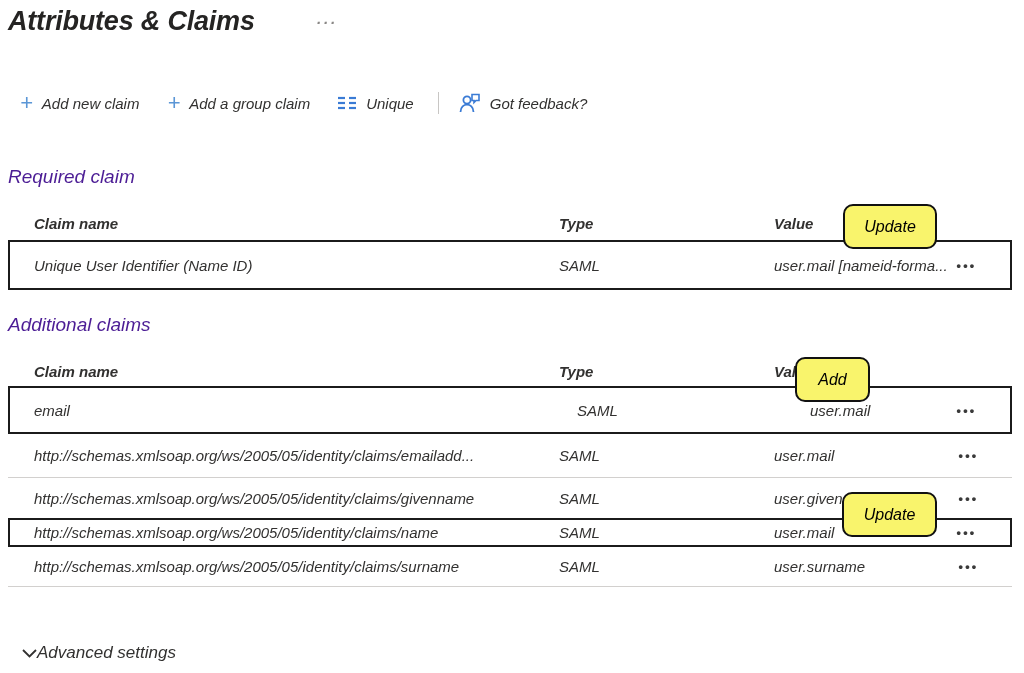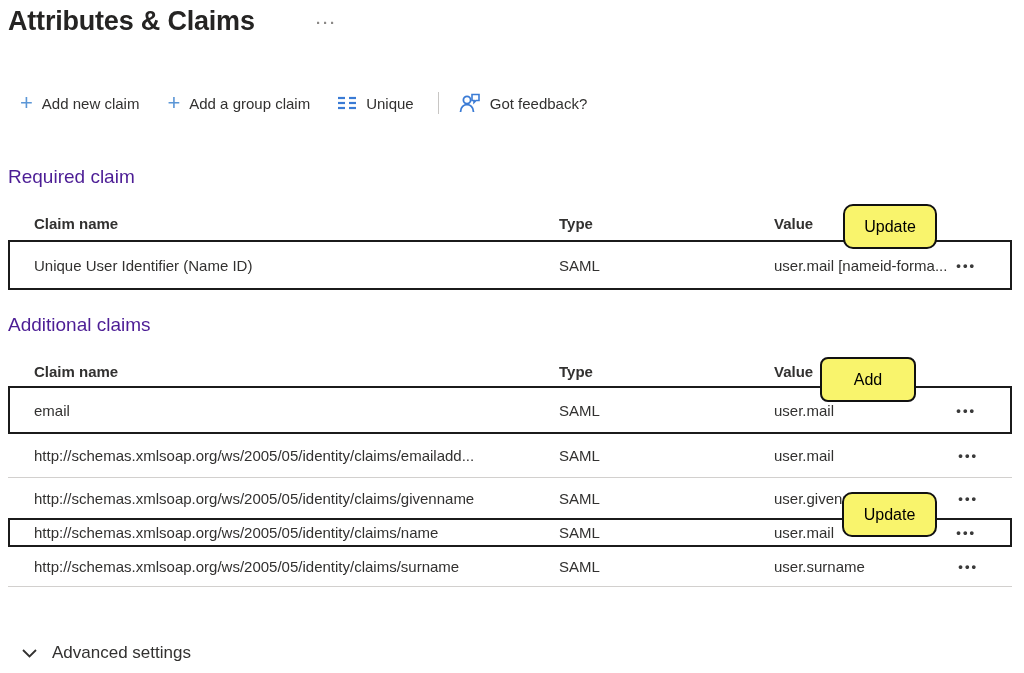--- a/index.html
+++ b/index.html
@@ -1,18 +1,18 @@
 <!DOCTYPE html>
 <html><head>
 <meta charset="utf-8">
 <style>
   * { margin:0; padding:0; box-sizing:border-box; }
   html,body { width:1024px; height:673px; background:#ffffff;
     font-family:"Liberation Sans","DejaVu Sans",sans-serif; color:#323130; }
-  .stage { position:relative; width:1024px; height:673px; background:#fff; overflow:hidden; }
+  .stage { position:relative; width:1024px; height:673px; background:#fff; overflow:hidden;font-style:italic; }
   .abs { position:absolute; }
 
   
   .page-title { left:8px; top:6px; font-size:27px; font-weight:700; color:#252423; letter-spacing:-0.2px; }
   .title-menu { left:316px; top:14px; font-size:15px; font-weight:700; color:#8a8886; letter-spacing:2px; cursor:pointer; }
 
   
   .toolbar { left:20px; top:88px; height:30px; display:flex; align-items:center; font-size:15px; }
   .tb-item { display:flex; align-items:center; gap:9px; cursor:pointer; color:#323130; }
   .tb-item + .tb-item { margin-left:28px; }
@@ -33,21 +33,21 @@
   .sep { border-bottom:1px solid #d2d0ce; }
   .row-menu { text-align:right; padding-right:34px; font-size:13px; font-weight:700;
               letter-spacing:2px; color:#3a3a3a; cursor:pointer; }
 
   
   .badge { display:flex; align-items:center; justify-content:center;
            background:#f9f46c; border:2px solid #111111; border-radius:10px;
            font-size:16px; color:#000; z-index:6; }
 
   
-  .advanced { left:22px; top:643px; display:flex; align-items:center; gap:15px;
+  .advanced { left:22px; top:643px; display:flex; align-items:center; 
               font-size:17px; color:#323130; cursor:pointer; }
 </style>
 </head>
 <body>
 
 <div class="stage">
 
   <div class="abs page-title">Attributes &amp; Claims</div>
   <div class="abs title-menu">···</div>
 
@@ -110,21 +110,21 @@
   <div class="abs section-heading" style="left:8px; top:314px;">Additional claims</div>
 
   <div class="abs claims-table" style="top:356px;">
     <div class="trow thead" style="height:30px;">
       <div class="cell">Claim name</div>
       <div class="cell">Type</div>
       <div class="cell">Value</div>
       <div></div>
     </div>
 
-    <div class="trow boxed" style="height:48px;">
+    <div class="trow boxed" style="height:48px;gap:18px;">
       <div class="cell">email</div>
       <div class="cell">SAML</div>
       <div class="cell">user.mail</div>
       <div class="row-menu">•••</div>
     </div>
 
     <div class="trow sep" style="height:44px;">
       <div class="cell">http://schemas.xmlsoap.org/ws/2005/05/identity/claims/emailadd...</div>
       <div class="cell">SAML</div>
       <div class="cell">user.mail</div>
@@ -156,16 +156,16 @@
   <div class="abs advanced">
     <span>
       <svg class="icon-svg" width="15" height="9" viewBox="0 0 15 9">
         <polyline points="1,1 7.5,7.5 14,1" fill="none" stroke="#323130" stroke-width="1.8"></polyline>
       </svg>
     </span>
     <span>Advanced settings</span>
   </div>
 
   <div class="abs badge" style="left:843px; top:204px; width:94px; height:45px;">Update</div>
-  <div class="abs badge" style="left:820px; top:357px; width:96px; height:45px;border-radius:8px;">Add</div>
+  <div class="abs badge" style="left:795px; top:357px; width:75px; height:45px;">Add</div>
   <div class="abs badge" style="left:842px; top:492px; width:95px; height:45px;">Update</div>
 
 </div>
 
 </body></html>

